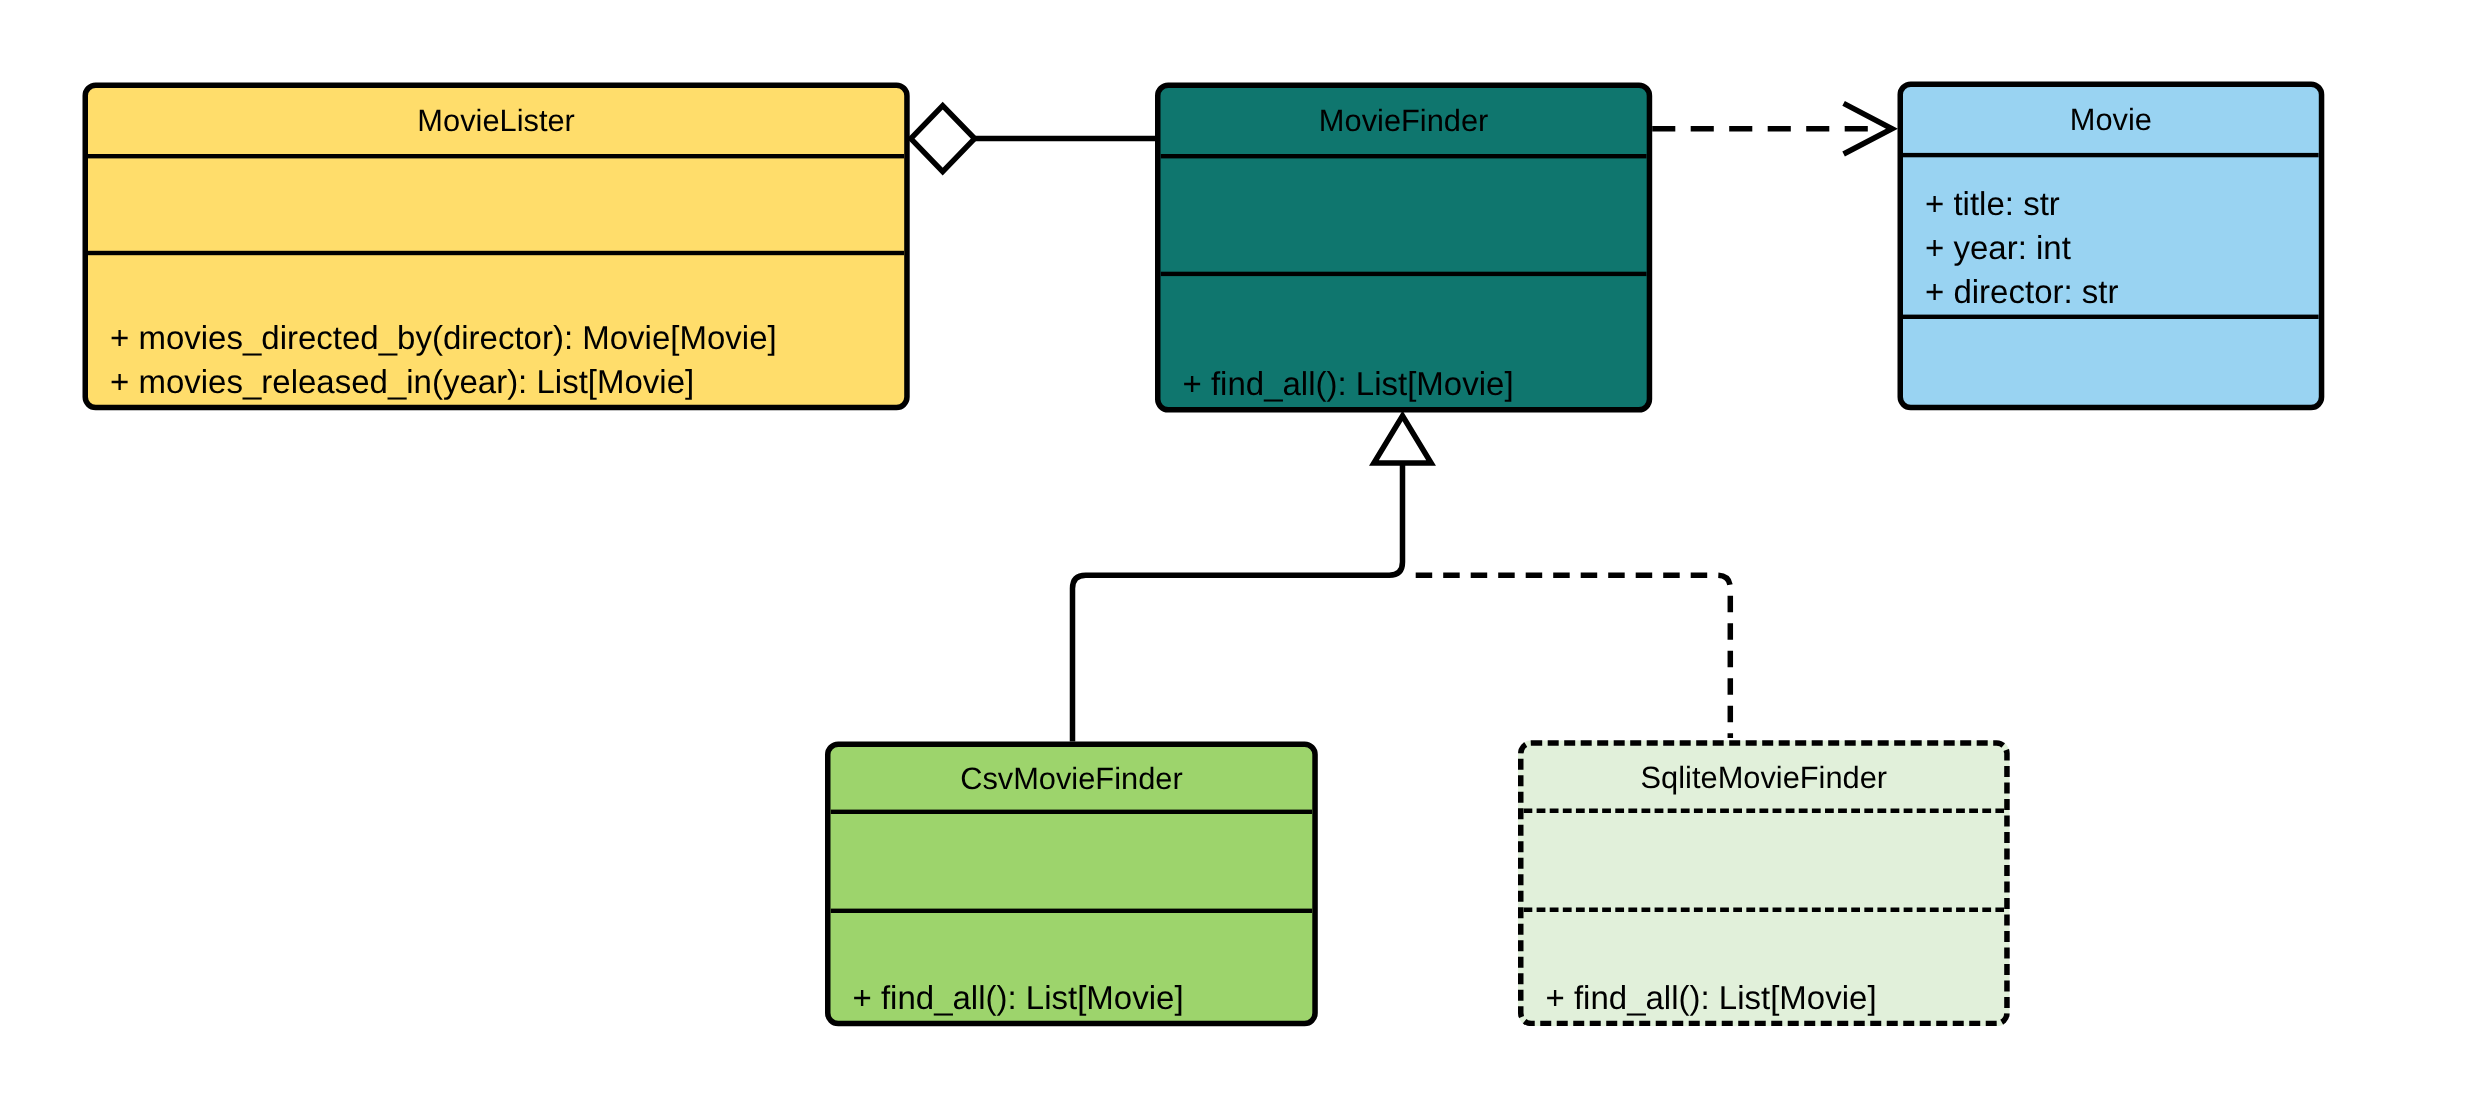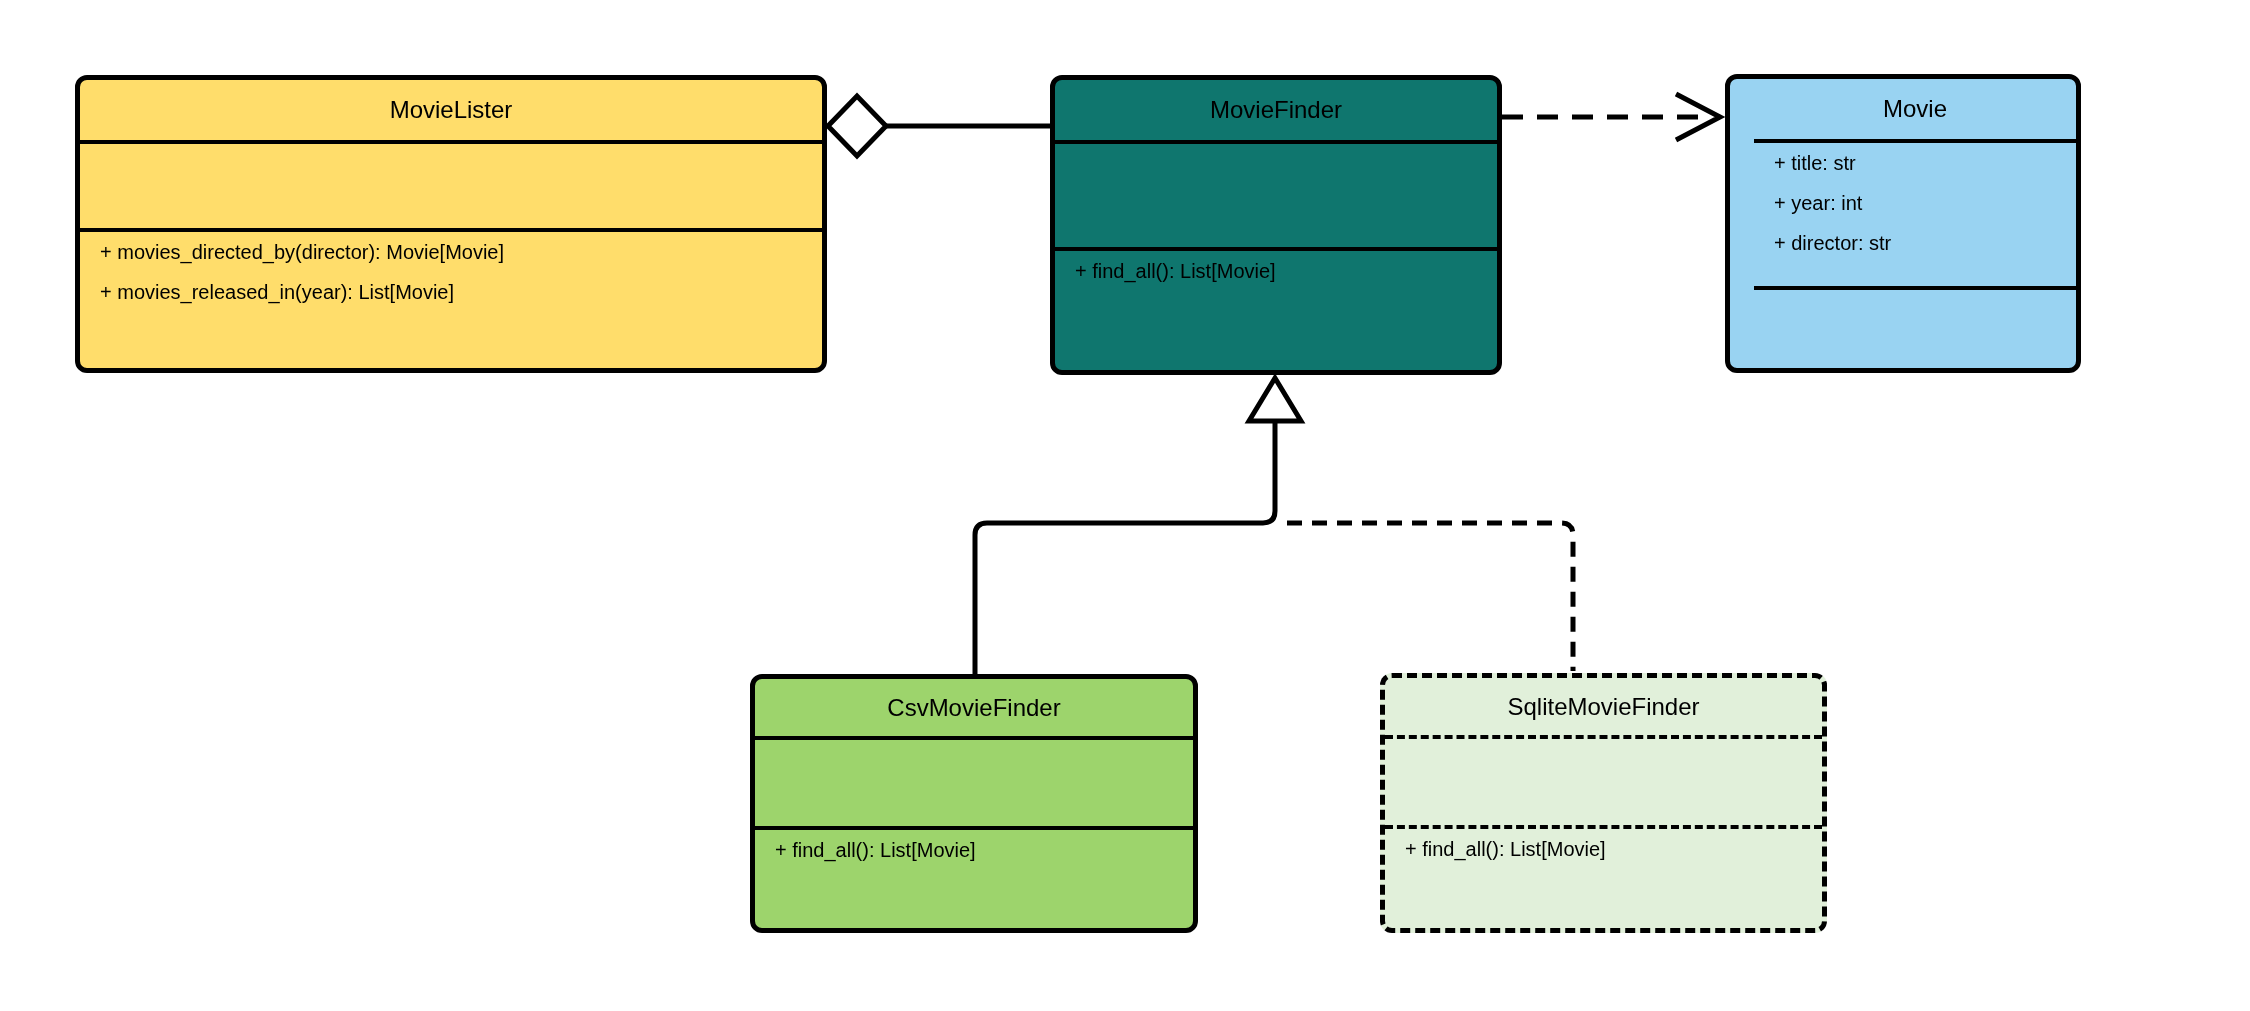--- a/index.html
+++ b/index.html
@@ -37,33 +37,33 @@
     border-style: dashed;
   }
   .sec {
     box-sizing: border-box;
     flex: 0 0 auto;
   }
   .sec.title {
     display: flex;
     align-items: center;
     justify-content: center;
-    font-size: 24px;
+    font-size: 28px;
     border-bottom: 4px solid #000000;
   }
   .class-box.dashed .sec.title,
   .class-box.dashed .sec.attrs {
     border-bottom-style: dashed;
   }
   .sec.attrs, .sec.methods {
     display: flex;
     flex-direction: column;
-    justify-content: flex-start;
+    justify-content: flex-end;
     padding-left: 20px;
-    font-size: 20px;
+    font-size: 30px;
   }
   .sec.attrs {
     border-bottom: 4px solid #000000;
   }
   .sec.methods {
     flex: 1 1 auto;
   }
   .member-line {
     line-height: 40px;
     white-space: nowrap;
@@ -114,21 +114,21 @@
   </div>
 
   <div class="class-box" style="left: 1050px; top: 75px; width: 452px; height: 300px; background-color: #0f766e;">
     <div class="sec title" style="height:64px;">MovieFinder</div>
     <div class="sec attrs" style="height:107px;"></div>
     <div class="sec methods">
       <div class="member-line">+ find_all(): List[Movie]</div>
     </div>
   </div>
 
-  <div class="class-box" style="left: 1725px; top: 74px; width: 356px; height: 299px; background-color: rgb(153, 211, 242); padding-left: 24px;">
+  <div class="class-box" style="left: 1725px; top: 74px; width: 388px; height: 299px; background-color: rgb(153, 211, 242);">
     <div class="sec title" style="height:64px;">Movie</div>
     <div class="sec attrs" style="height:147px;">
       <div class="member-line">+ title: str</div>
       <div class="member-line">+ year: int</div>
       <div class="member-line">+ director: str</div>
     </div>
     <div class="sec methods"></div>
   </div>
 
   <div class="class-box" style="left: 750px; top: 674px; width: 448px; height: 259px; background-color: rgb(157, 212, 108);">

